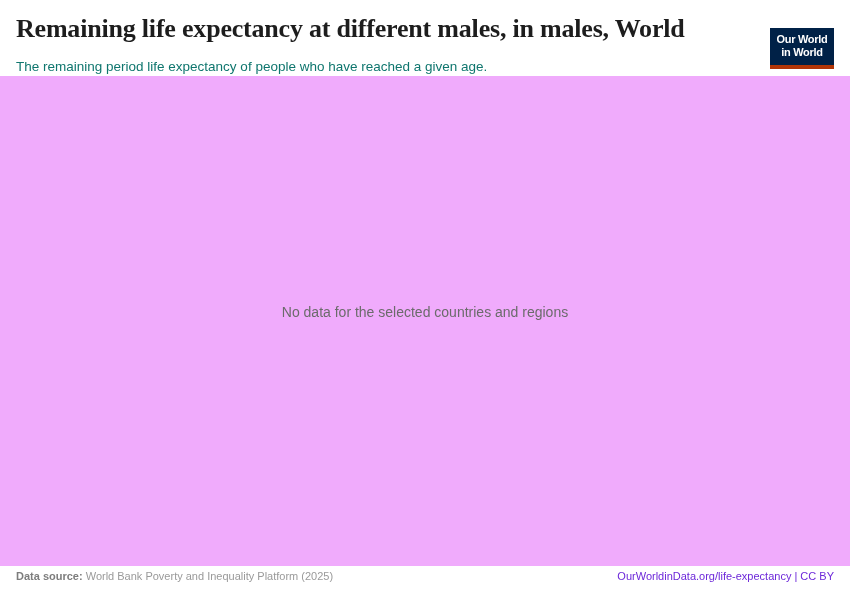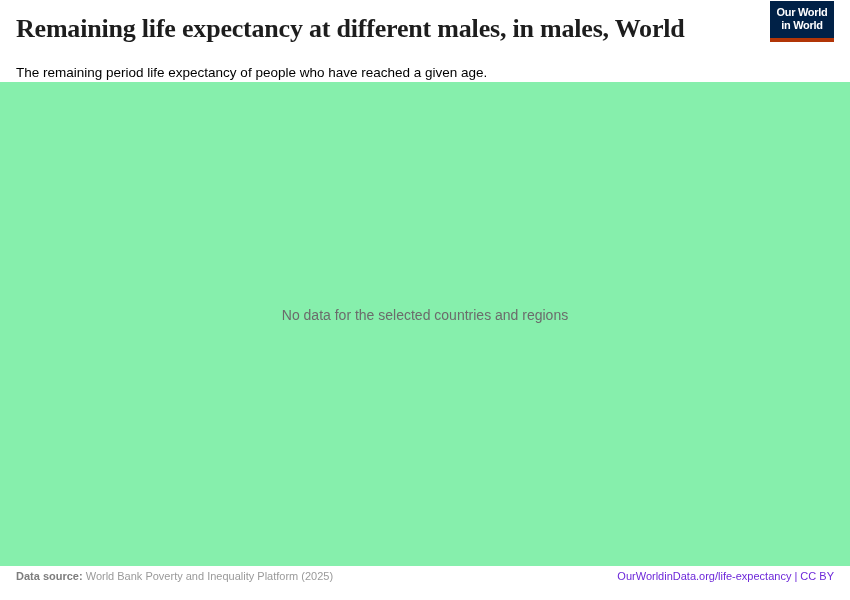--- a/index.html
+++ b/index.html
@@ -42,29 +42,29 @@
     margin: 0;
     letter-spacing: -0.2px;
     max-width: 720px;
   }
 
   .chart-subtitle {
     font-family: "Liberation Sans", sans-serif;
     font-size: 13.5px;
     font-weight: 400;
     line-height: 1.45;
-    color: #000000;
-    margin: 18px 0 0 0;
+    color: #0f766e;
+    margin: 12px 0 0 0;
     max-width: 720px;
   }
 
   
   .owid-logo {
     position: absolute;
-    top: 1px;
+    top: 28px;
     right: 16px;
     width: 64px;
     box-sizing: border-box;
     background: #002147;
     border-bottom: 4px solid #b13507;
     padding: 5px 4px 5px 4px;
     text-align: center;
     user-select: none;
   }
   .owid-logo .logo-line {
@@ -75,21 +75,21 @@
     font-weight: 700;
     line-height: 1.22;
     letter-spacing: -0.3px;
     white-space: nowrap;
   }
 
   
   .plot-area {
     flex: 1 1 auto;
     position: relative;
-    background: #86efac;
+    background: #f0abfc;
     display: flex;
     align-items: center;
     justify-content: center;
   }
 
   .no-data-message {
     font-family: "Liberation Sans", sans-serif;
     font-size: 14px;
     color: #6b6b6b;
     text-align: center;

